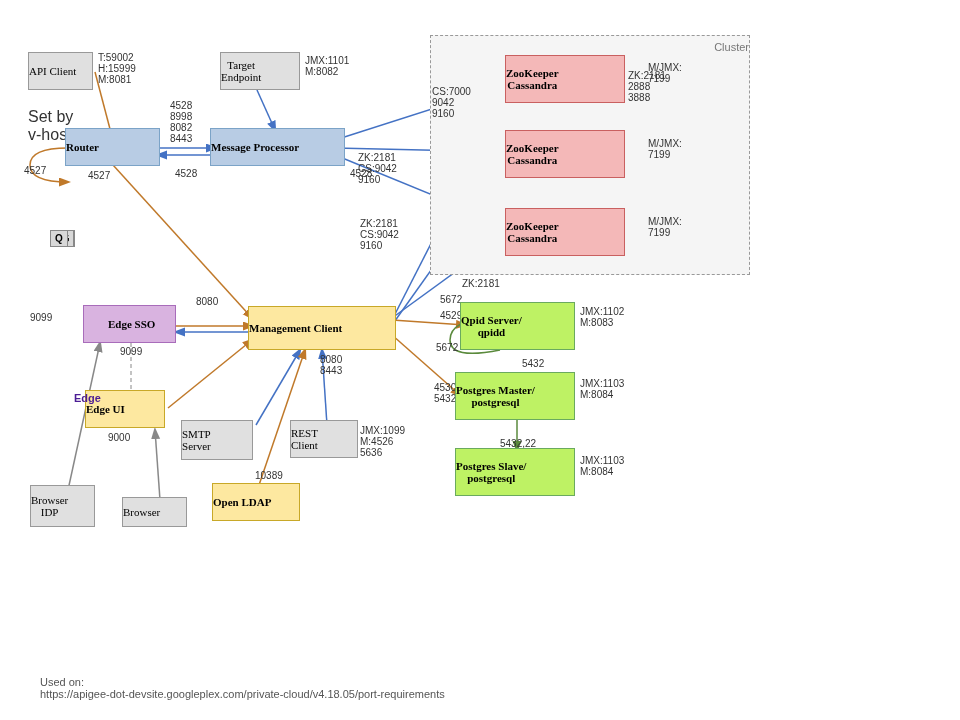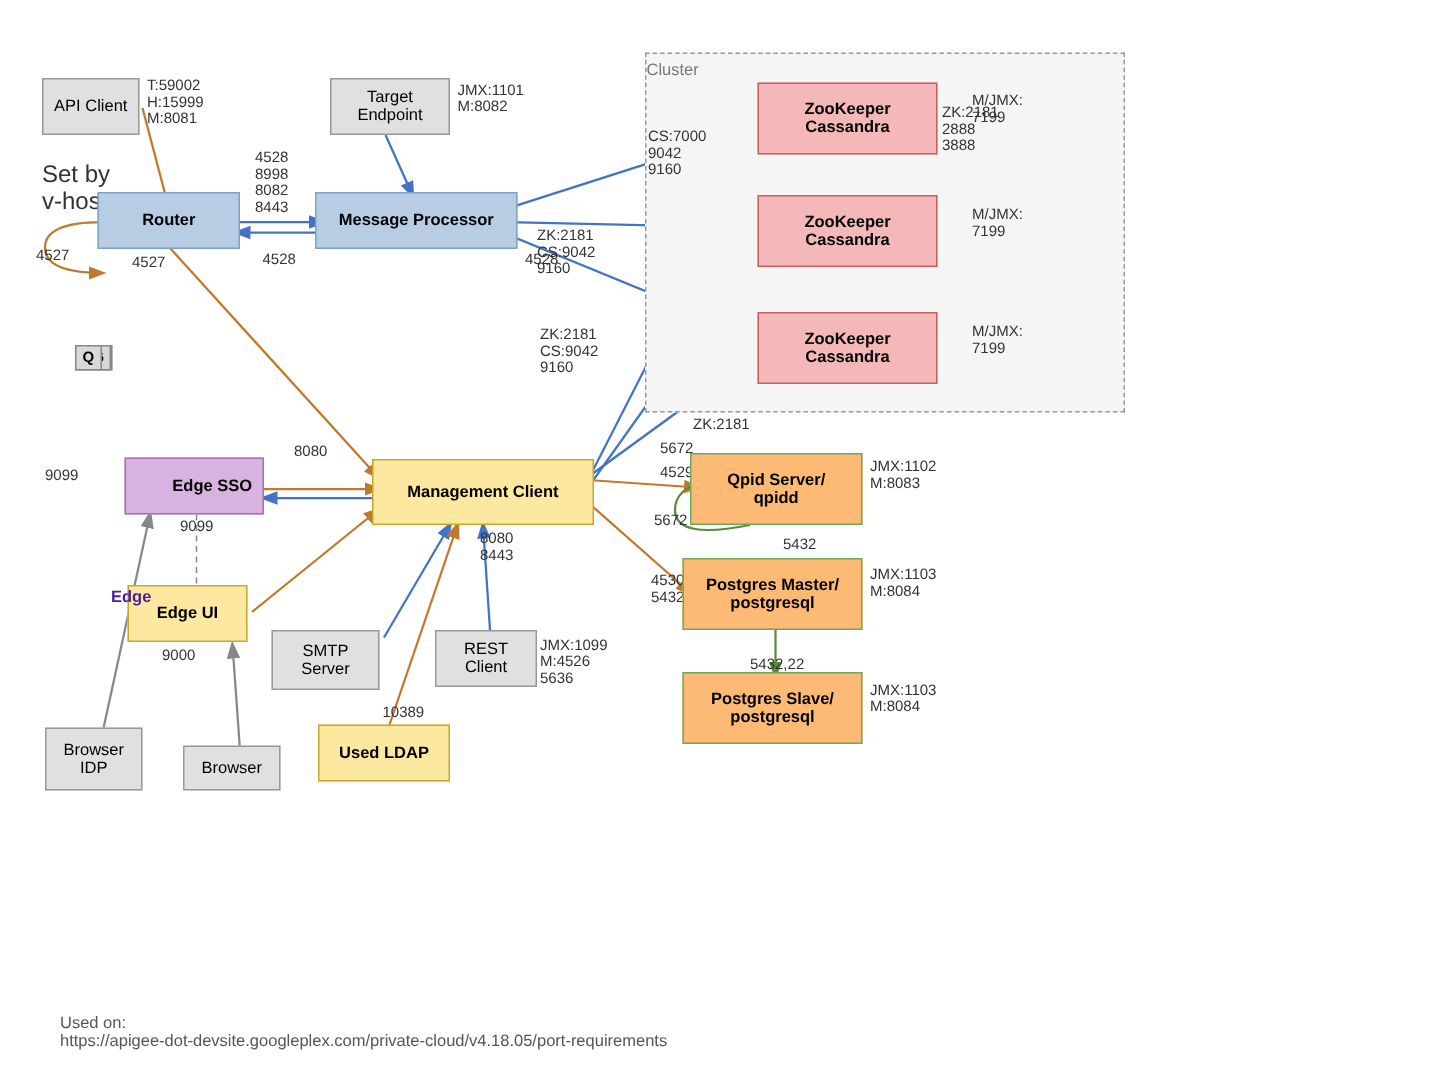--- a/index.html
+++ b/index.html
@@ -14,41 +14,41 @@
     }
     #diagram-container {
       position: relative;
       width: 960px;
       height: 660px;
     }
     .node {
       position: absolute;
       display: flex;
       align-items: center;
-      justify-content: center;
       text-align: center;
       font-size: 11px;
       font-weight: bold;
       border: 1.5px solid;
+      font-family: Liberation Serif, serif;
     }
     .node-blue {
       background: #b8cce4;
       border-color: #7ba3c7;
     }
     .node-purple {
       background: #d9b3e0;
       border-color: #a86cba;
       padding-left: 24px;
     }
     .node-yellow {
       background: #fde8a0;
       border-color: #c8a828;
     }
     .node-green {
-      background: #fdba74;
+      background: #bef264;
       border-color: #6aaa5e;
     }
     .node-pink {
       background: #f4b8b8;
       border-color: #c96060;
     }
     .node-gray {
       background: #e0e0e0;
       border-color: #999;
     }
@@ -168,21 +168,21 @@
     <line x1="258" y1="488" x2="305" y2="350" stroke="#c0792a" stroke-width="1.5" marker-end="url(#arrowOrange)"></line>
 
     <line x1="68" y1="490" x2="100" y2="343" stroke="#888" stroke-width="1.5" marker-end="url(#arrowGray)"></line>
 
     <line x1="160" y1="500" x2="155" y2="430" stroke="#888" stroke-width="1.5" marker-end="url(#arrowGray)"></line>
 
     <line x1="131" y1="343" x2="131" y2="395" stroke="#888" stroke-width="1" stroke-dasharray="4,3"></line>
   </svg>
 
   <div class="cluster-box" style="left:430px;top:35px;width:320px;height:240px;">
-    <div class="cluster-title" style="top:5px;width:100%;text-align:left;">Cluster</div>
+    <div class="cluster-title" style="top:5px;width:100%;text-align:right;">Cluster</div>
   </div>
 
   <div class="node node-gray" style="left:28px;top:52px;width:65px;height:38px;font-weight:normal;">
     <span>API
 Client</span>
   </div>
 
   <div class="label" style="left:98px;top:52px;">T:59002<br>H:15999<br>M:8081</div>
 
   <div class="node node-gray" style="left:220px;top:52px;width:80px;height:38px;font-weight:normal;">
@@ -244,21 +244,21 @@
     <span>SMTP<br>Server</span>
   </div>
 
   <div class="node node-gray" style="left:290px;top:420px;width:68px;height:38px;font-weight:normal;">
     <span>REST<br>Client</span>
   </div>
 
   <div class="label" style="left:360px;top:425px;">JMX:1099<br>M:4526<br>5636</div>
 
   <div class="node node-yellow" style="left:212px;top:483px;width:88px;height:38px;">
-    <span>Used LDAP</span>
+    <span>Open LDAP</span>
   </div>
 
   <div class="label" style="left:255px;top:470px;">10389</div>
 
   <div class="node node-gray" style="left:30px;top:485px;width:65px;height:42px;font-weight:normal;">
     <span>Browser<br>IDP</span>
   </div>
 
   <div class="node node-gray" style="left:122px;top:497px;width:65px;height:30px;font-weight:normal;">
     <span>Browser</span>

